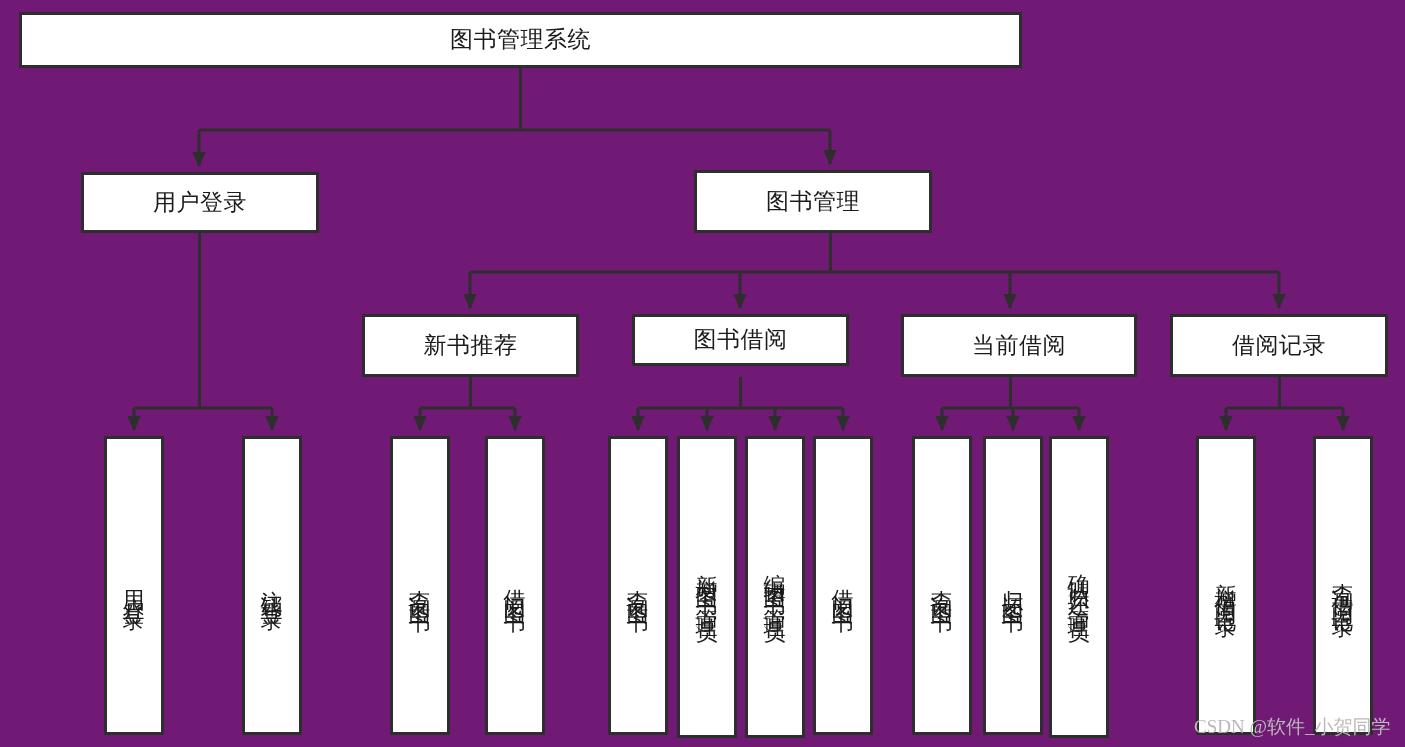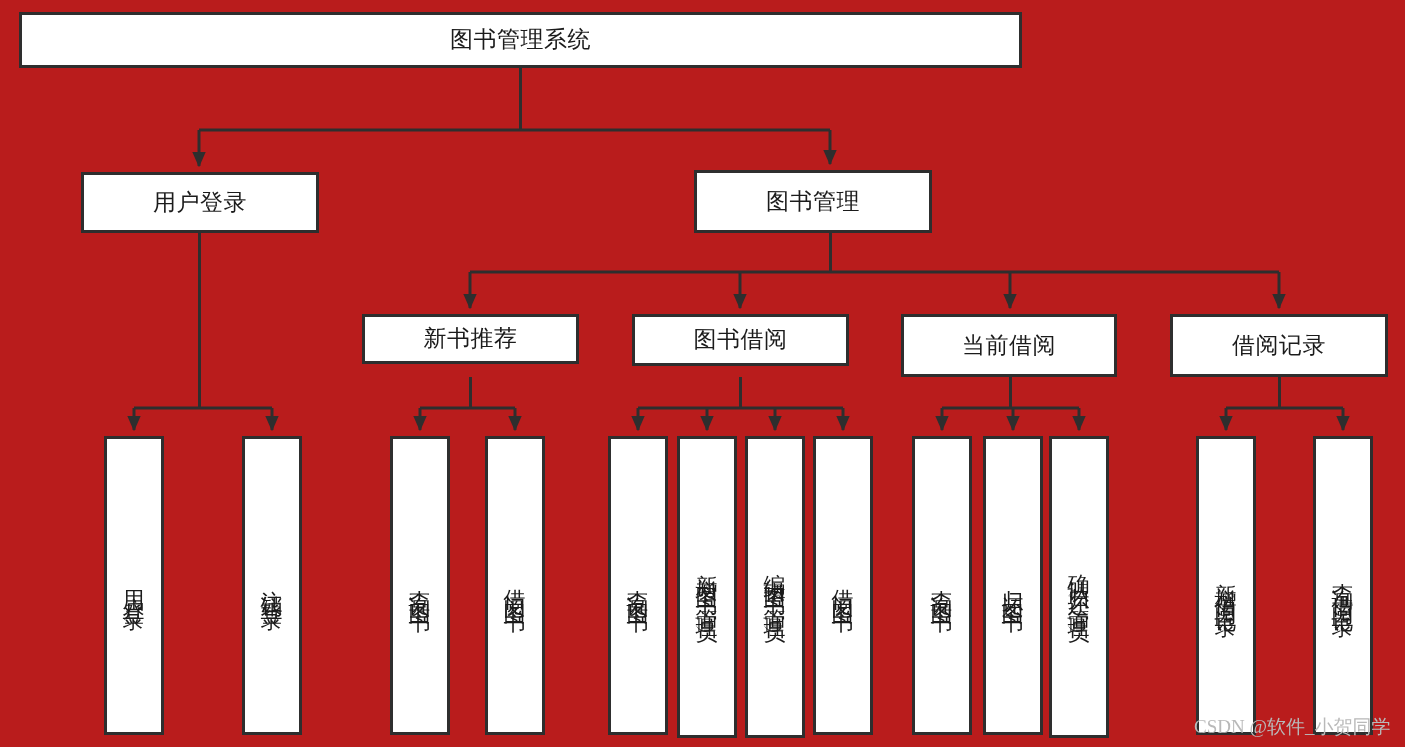--- a/index.html
+++ b/index.html
@@ -8,21 +8,21 @@
     padding: 0;
     background: #ffffff;
   }
   body {
     font-family: "DejaVu Sans", "Liberation Sans", sans-serif;
   }
   #canvas {
     position: relative;
     width: 1405px;
     height: 747px;
-    background: #b91c1c;
+    background: #701a75;
     overflow: hidden;
   }
   #edges {
     position: absolute;
     left: 0;
     top: 0;
     width: 1405px;
     height: 747px;
   }
   .node {
@@ -113,23 +113,23 @@
       <path d="M 1226 408 L 1226 430" marker-end="url(#arrow)"></path>
       <path d="M 1343 408 L 1343 430" marker-end="url(#arrow)"></path>
     </g>
   </svg>
 
   <div class="node h" style="left: 19px; top: 12px; width: 1003px; height: 56px;">图书管理系统</div>
 
   <div class="node h" style="left: 81px; top: 172px; width: 238px; height: 61px;">用户登录</div>
   <div class="node h" style="left: 694px; top: 170px; width: 238px; height: 63px;">图书管理</div>
 
-  <div class="node h" style="left: 362px; top: 314px; width: 217px; height: 50px;">新书推荐</div>
+  <div class="node h" style="left: 362px; top: 314px; width: 217px; height: 63px;">新书推荐</div>
   <div class="node h" style="left: 632px; top: 314px; width: 217px; height: 52px;">图书借阅</div>
-  <div class="node h" style="left: 901px; top: 314px; width: 216px; height: 63px;">当前借阅</div>
+  <div class="node h" style="left: 901px; top: 314px; width: 236px; height: 63px;">当前借阅</div>
   <div class="node h" style="left: 1170px; top: 314px; width: 218px; height: 63px; text-align: center;">借阅记录</div>
 
   <div class="node v" style="left: 104px; top: 436px; width: 60px; height: 299px;">用户登录</div>
   <div class="node v" style="left: 242px; top: 436px; width: 60px; height: 299px;">注销登录</div>
   <div class="node v" style="left: 390px; top: 436px; width: 60px; height: 299px;">查询图书</div>
   <div class="node v" style="left: 485px; top: 436px; width: 60px; height: 299px;">借阅图书</div>
   <div class="node v" style="left: 608px; top: 436px; width: 60px; height: 299px;">查询图书</div>
   <div class="node v" style="left: 677px; top: 436px; width: 60px; height: 302px;">新增图书（管理员）</div>
   <div class="node v" style="left: 745px; top: 436px; width: 60px; height: 302px;">编辑图书（管理员）</div>
   <div class="node v" style="left: 813px; top: 436px; width: 60px; height: 299px;">借阅图书</div>

